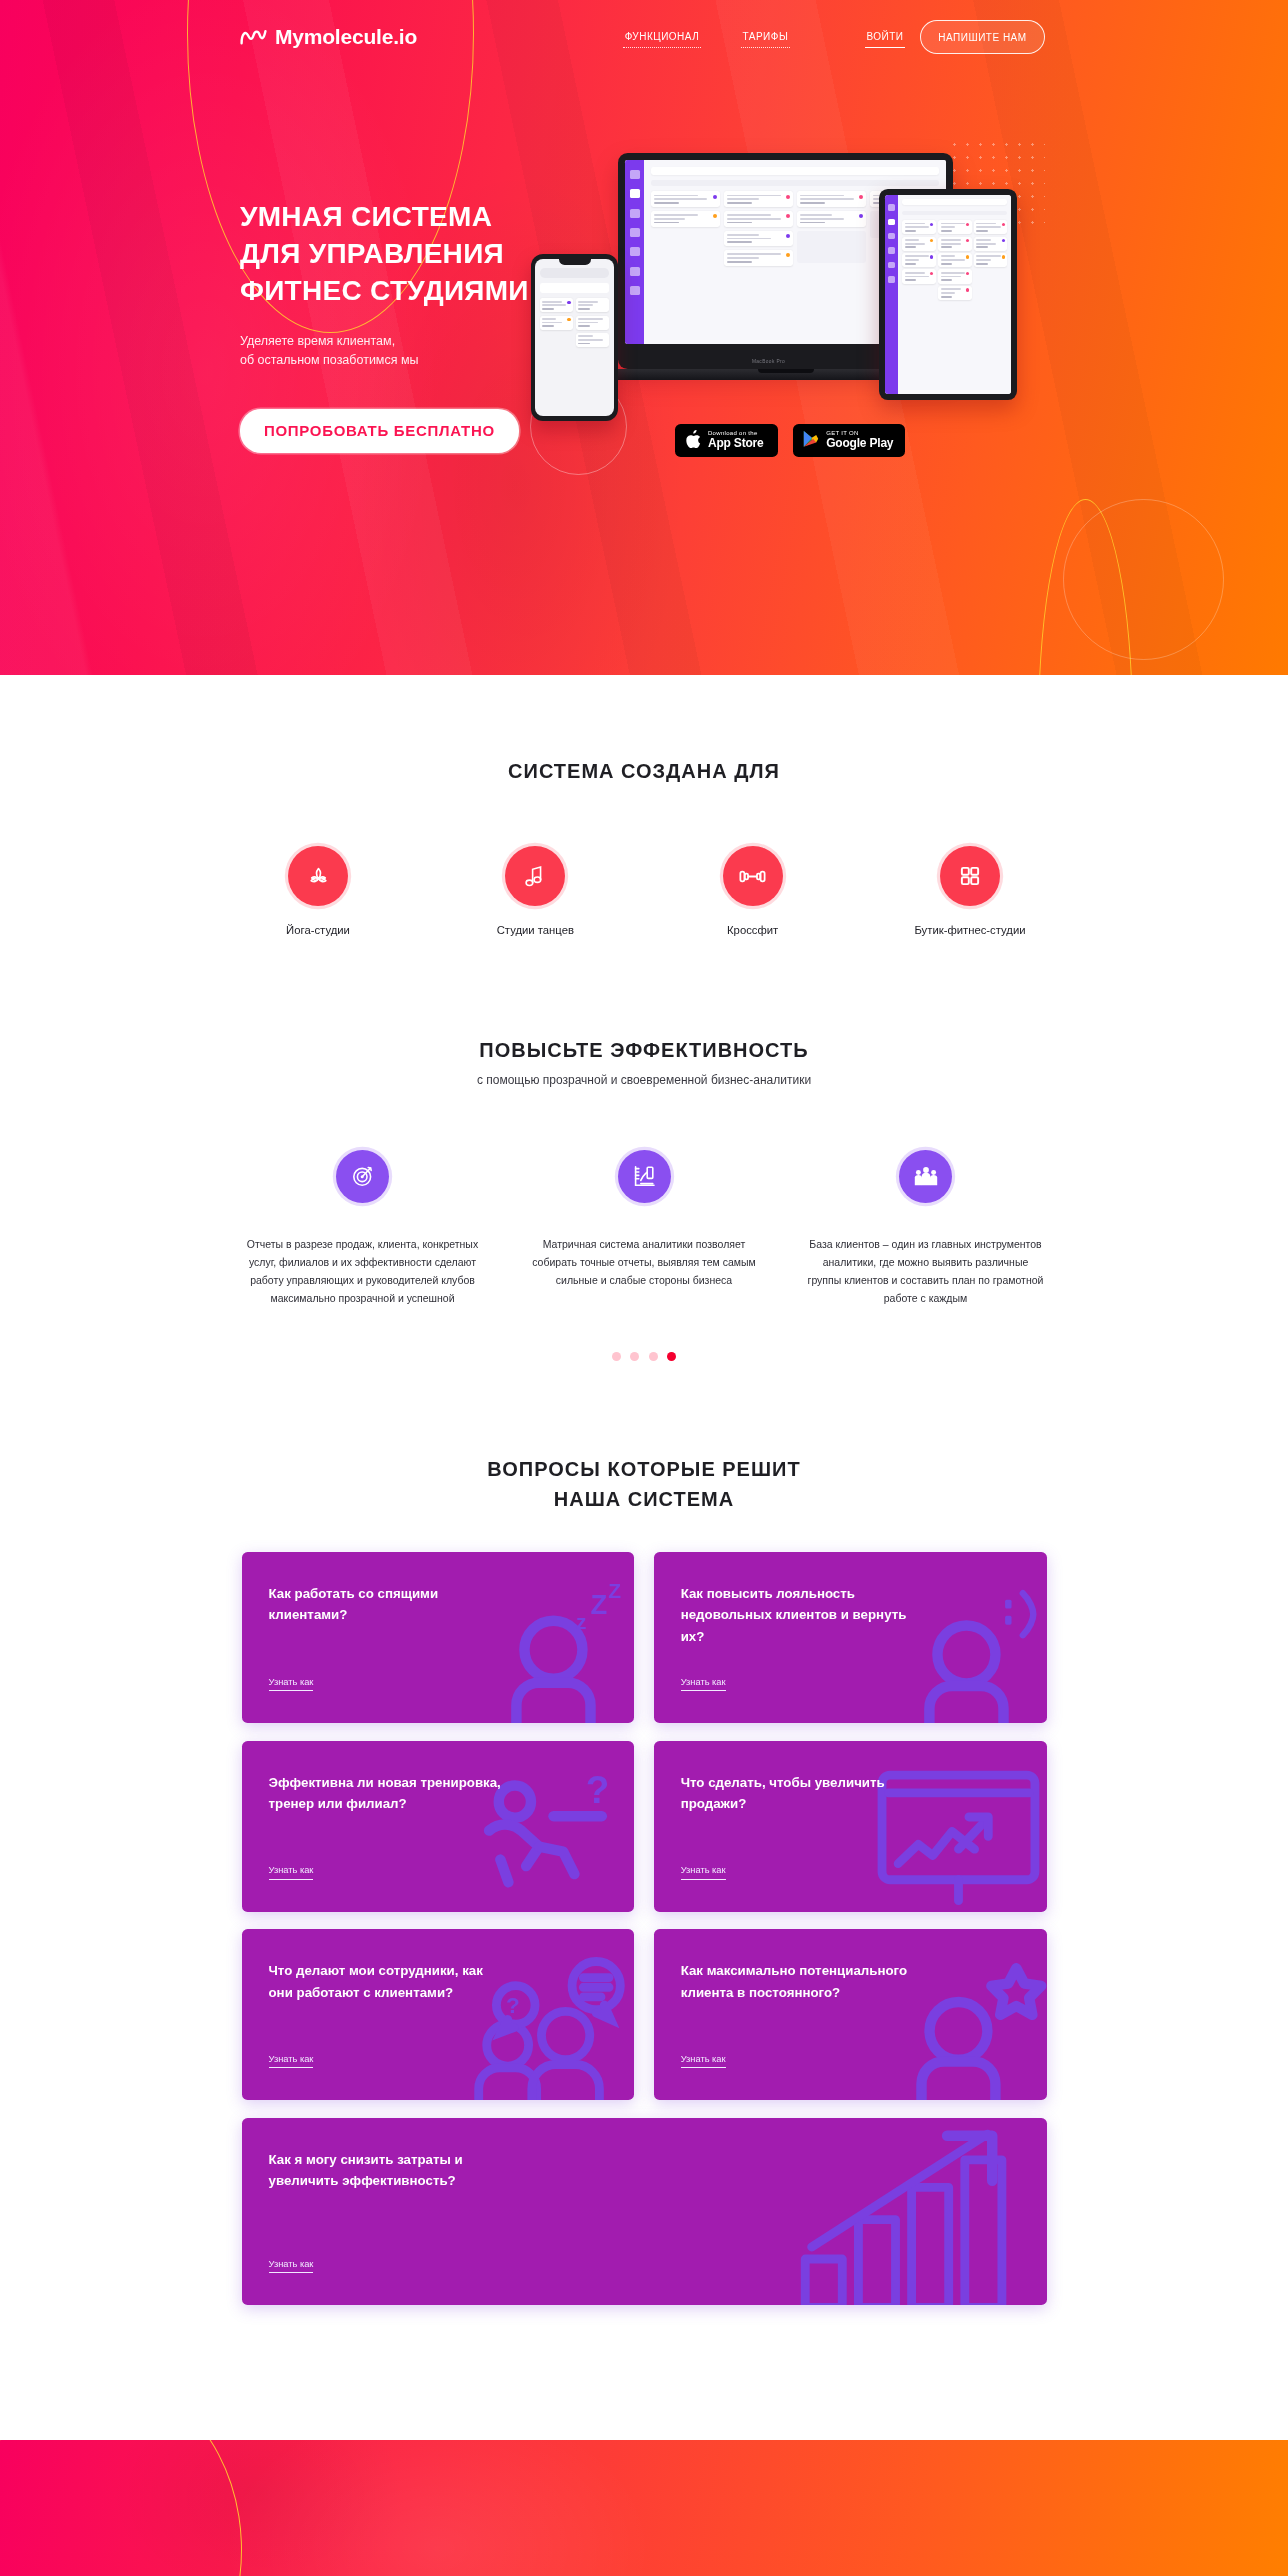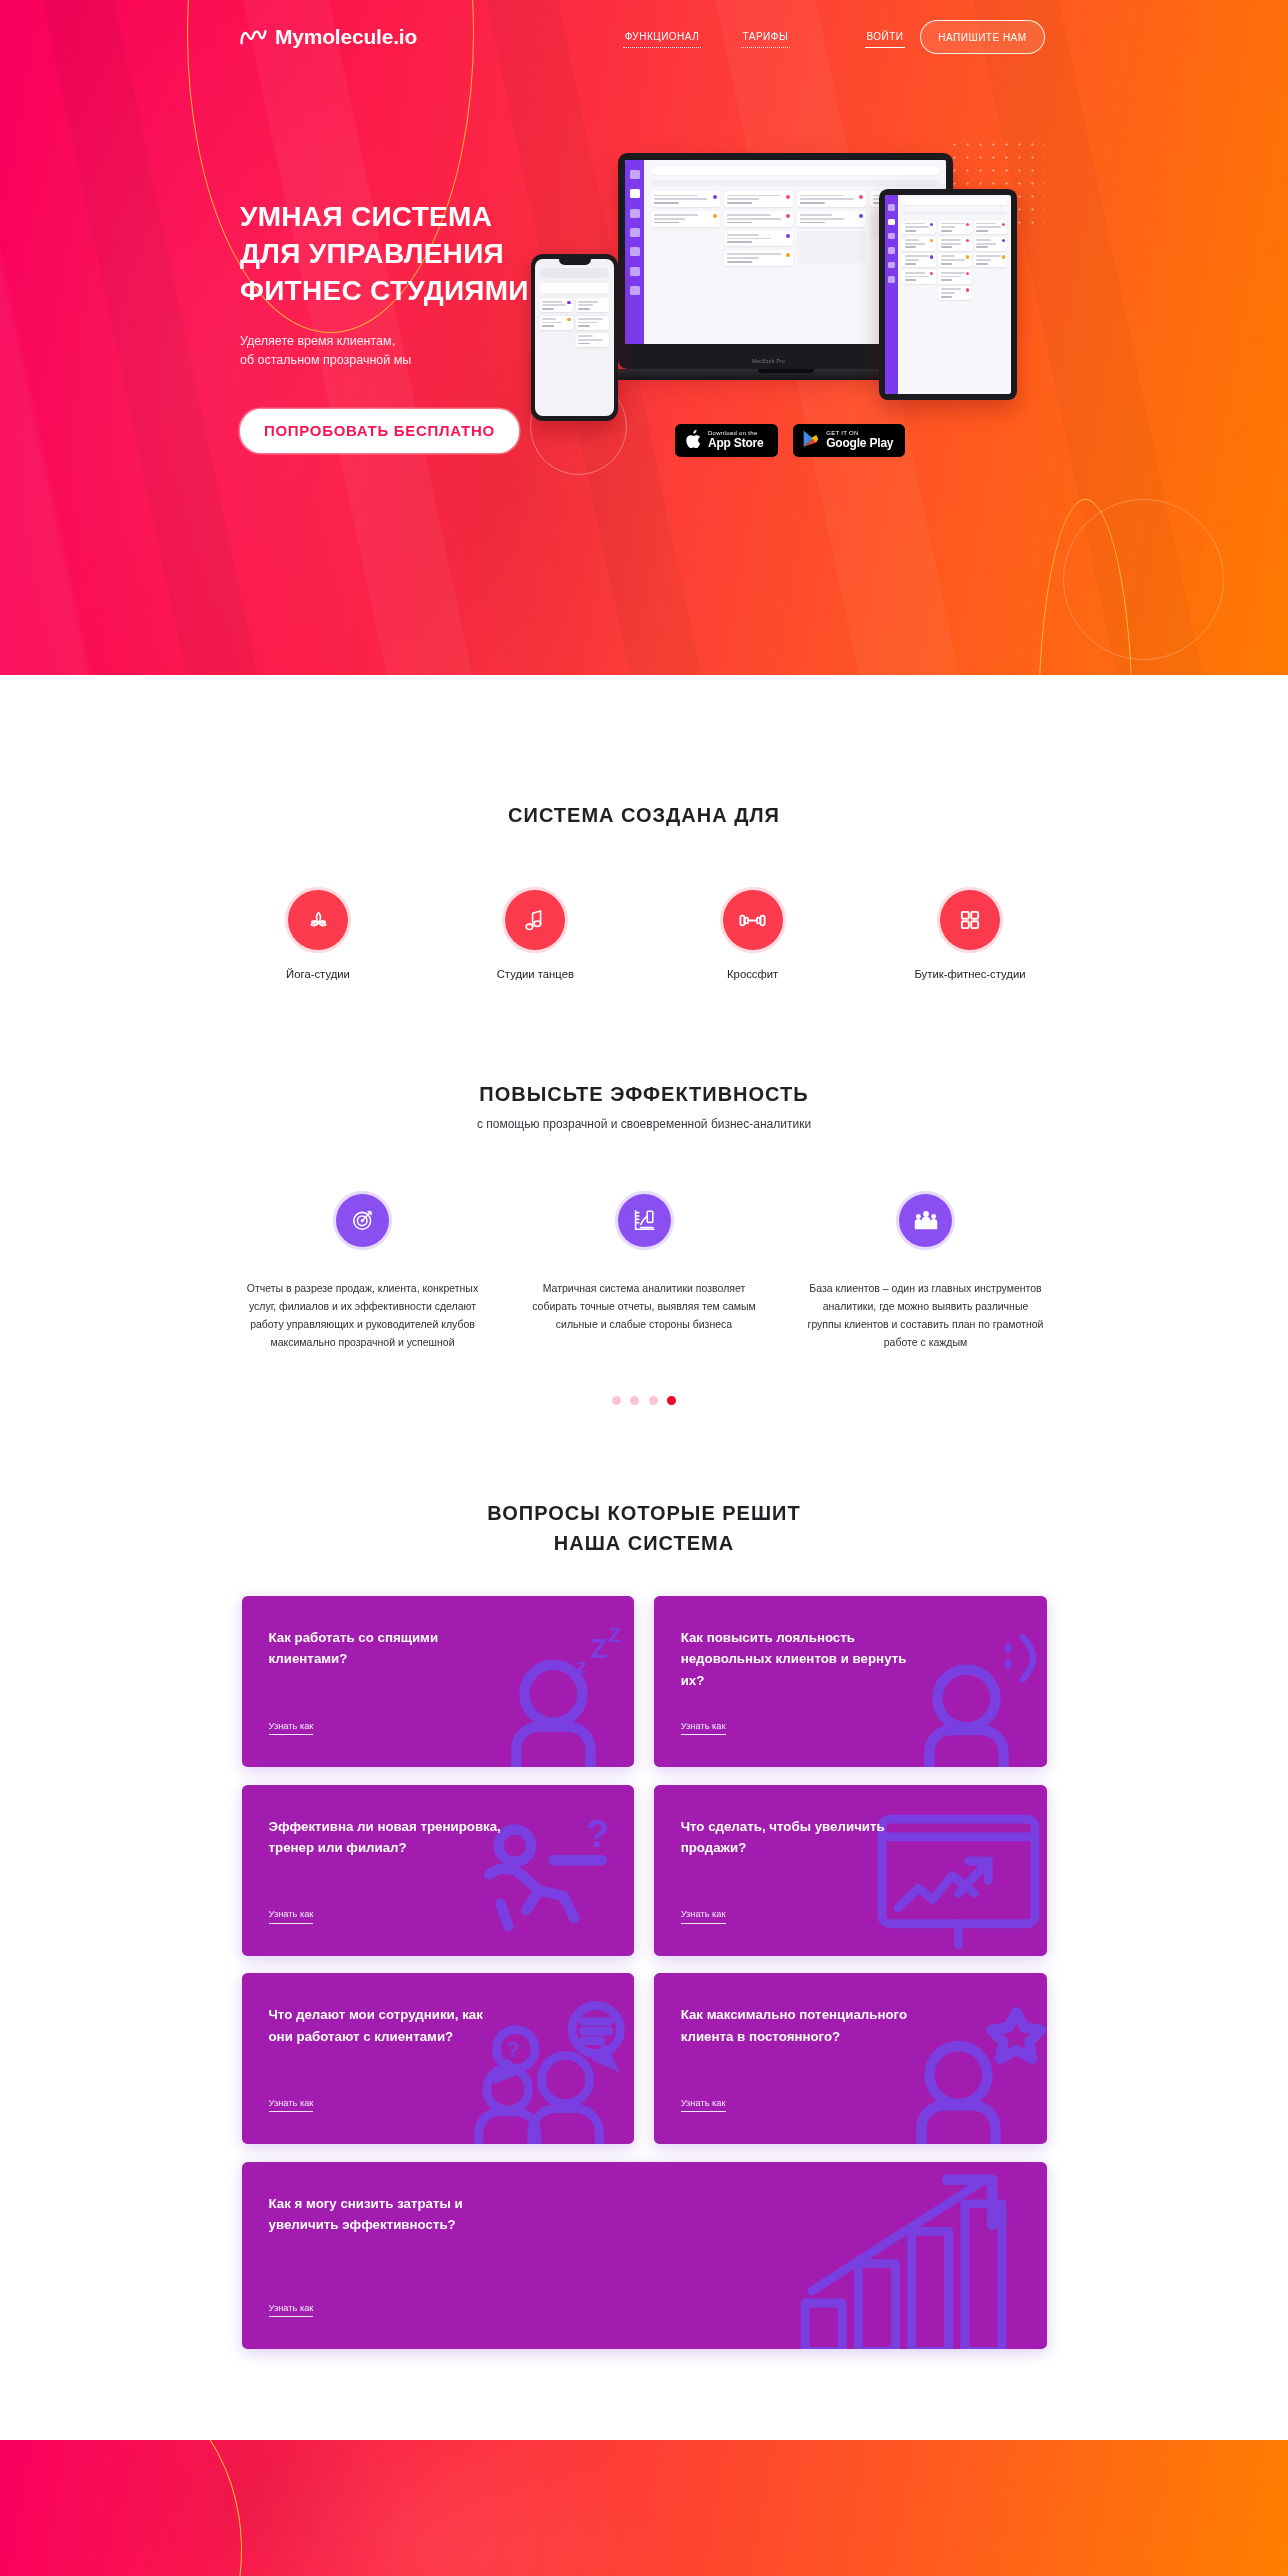--- a/index.html
+++ b/index.html
@@ -274,21 +274,21 @@
   </header>
 
   <div class="hero-copy">
     <h1 class="hero-title">
       <div>УМНАЯ СИСТЕМА</div>
       <div>ДЛЯ УПРАВЛЕНИЯ</div>
       <div>ФИТНЕС СТУДИЯМИ</div>
     </h1>
     <p class="hero-sub">
       <span>Уделяете время клиентам,</span><br>
-      <span>об остальном прозрачной мы</span>
+      <span>об остальном позаботимся мы</span>
     </p>
     <button class="hero-btn">ПОПРОБОВАТЬ БЕСПЛАТНО</button>
   </div>
 
   <div class="devices">
     <div class="laptop">
       <div class="laptop-screen">
         <div class="app-rail">
           <i></i>
             <i class="sel"></i>
@@ -535,21 +535,21 @@
         </svg>
       </span>
       <span>
         <span class="g-top">GET IT ON</span>
         <span class="g-main">Google Play</span>
       </span>
     </div>
   </div>
 </section>
 
-<section class="sec-white" style="padding-top:85px;margin-top:44px;">
+<section class="sec-white" style="padding-top:85px;">
   <h2 class="sec-title">СИСТЕМА СОЗДАНА ДЛЯ</h2>
   <div class="audience">
 
     <div class="aud-item">
       <div class="aud-circle">
         <svg width="27" height="27" viewBox="0 0 34 34" fill="none" stroke="#fff" stroke-width="2" stroke-linejoin="round" stroke-linecap="round">
           <path d="M17 7c3 3.5 3.4 8.4 0 12.5C13.6 15.4 14 10.5 17 7z"></path>
           <path d="M17 19.5c-3.4-1.2-7.2-.2-9.3 2.8 3.6 2.2 7.3 1.6 9.3-2.8z"></path>
           <path d="M17 19.5c3.4-1.2 7.2-.2 9.3 2.8-3.6 2.2-7.3 1.6-9.3-2.8z"></path>
           <path d="M17 19.8c-2.6-2.3-6.2-2.8-8.6-1 1.9 3.1 5.5 4.3 8.6 1z"></path>

